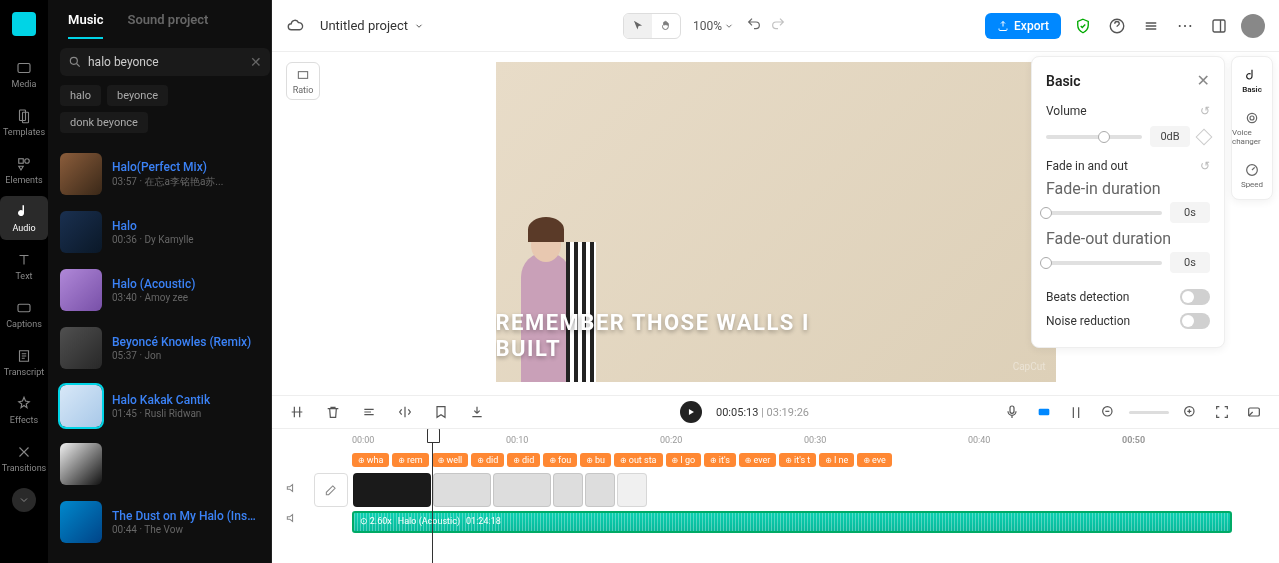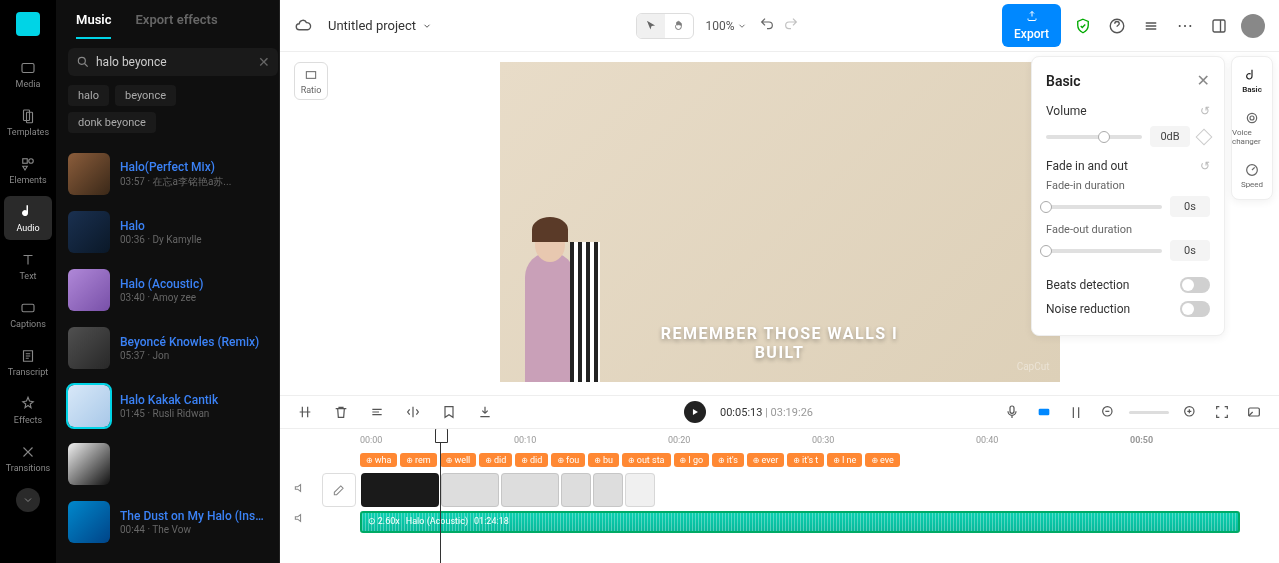--- a/index.html
+++ b/index.html
@@ -1,19 +1,19 @@
 <!DOCTYPE html>
 <html><head>
 <meta charset="utf-8">
 <style>
 * { margin: 0; padding: 0; box-sizing: border-box; font-family: -apple-system, BlinkMacSystemFont, 'Segoe UI', Roboto, sans-serif; }
 body { background: #0f0f0f; width: 1279px; height: 563px; overflow: hidden; display: flex; }
 
 
-.left-rail { width: 56px; background: #000; display: flex; flex-direction: column; align-items: center; padding-top: 12px; gap: 4px; }
+.left-rail { width: 48px; background: #000; display: flex; flex-direction: column; align-items: center; padding-top: 12px; gap: 4px; }
 .rail-logo { width: 24px; height: 24px; background: #00d4e6; border-radius: 4px; margin-bottom: 12px; }
 .rail-item { width: 48px; height: 44px; display: flex; flex-direction: column; align-items: center; justify-content: center; gap: 2px; color: #888; font-size: 9px; cursor: pointer; border-radius: 6px; }
 .rail-item.active { background: #2a2a2a; color: #fff; align-items: center; }
 .rail-item svg { width: 18px; height: 18px; }
 .rail-more { width: 24px; height: 24px; background: #2a2a2a; border-radius: 50%; display: flex; align-items: center; justify-content: center; color: #888; margin-top: 4px; cursor: pointer; }
 
 
 .side-panel { width: 224px; background: #0f0f0f; border-right: 1px solid #222; display: flex; flex-direction: column; }
 .tabs { display: flex; gap: 24px; padding: 12px 20px 0; }
 .tab { color: #666; font-size: 13px; font-weight: 600; padding-bottom: 10px; cursor: pointer; border-bottom: 2px solid transparent; }
@@ -39,44 +39,44 @@
 .top-left { display: flex; align-items: center; gap: 16px; }
 .proj-name { display: flex; align-items: center; gap: 6px; color: #333; font-size: 13px; cursor: pointer; }
 .top-center { display: flex; align-items: center; gap: 12px; }
 .cursor-tools { display: flex; border: 1px solid #ddd; border-radius: 6px; overflow: hidden; }
 .cursor-tool { width: 28px; height: 24px; display: flex; align-items: center; justify-content: center; color: #666; cursor: pointer; }
 .cursor-tool.active { background: #f0f0f0; }
 .zoom-pct { color: #555; font-size: 12px; cursor: pointer; display: flex; align-items: center; gap: 2px; }
 .undo-redo { display: flex; gap: 8px; }
 .undo-redo span { color: #888; cursor: pointer; }
 .top-right { display: flex; align-items: center; gap: 10px; }
-.export-btn { background: #0088ff; color: #fff; border: none; border-radius: 6px; padding: 6px 12px; font-size: 12px; font-weight: 500; display: flex; align-items: center; gap: 5px; cursor: pointer; flex-direction: column; }
+.export-btn { background: #0088ff; color: #fff; border: none; border-radius: 6px; padding: 6px 12px; font-size: 12px; font-weight: 500; display: flex; align-items: center; gap: 5px; cursor: pointer; }
 .icon-btn { width: 24px; height: 24px; display: flex; align-items: center; justify-content: center; color: #555; cursor: pointer; }
 .avatar { width: 24px; height: 24px; border-radius: 50%; background: #888; cursor: pointer; }
 
 
 .canvas-row { position: relative; height: 346px; display: flex; padding: 10px 14px 10px 14px; gap: 10px; }
 .ratio-btn { width: 34px; height: 38px; display: flex; flex-direction: column; align-items: center; justify-content: center; border: 1px solid #ddd; border-radius: 6px; color: #666; font-size: 9px; gap: 2px; cursor: pointer; position: absolute; left: 14px; top: 10px; background: #fff; }
 .canvas { margin: 0 auto; width: 560px; height: 320px; background: linear-gradient(135deg, #e8dcc8 0%, #ddd0b8 100%); position: relative; overflow: hidden; display: flex; align-items: center; justify-content: center; }
 .canvas-people { position:absolute; left:10px; bottom:0; width:130px; height:200px; }
 .canvas-people .body1 { position:absolute; left:15px; bottom:0; width:50px; height:130px; background:#c9a0b8; border-radius:25px 25px 0 0; }
 .canvas-people .head1 { position:absolute; left:25px; bottom:120px; width:30px; height:34px; background:#e8c8b0; border-radius:50%; }
 .canvas-people .hair1 { position:absolute; left:22px; bottom:140px; width:36px; height:25px; background:#5a3a28; border-radius:50% 50% 0 0; }
 .canvas-people .body2 { position:absolute; left:60px; bottom:0; width:30px; height:140px; background: repeating-linear-gradient(90deg,#222 0 4px,#fff 4px 8px); }
-.canvas-text { position: absolute; bottom: 20px; left: 0; right: 0; text-align: center; color: #fff; font-size: 16px; font-weight: 700; letter-spacing: 1.5px; line-height: 1.2; text-shadow: 0 2px 4px rgba(0,0,0,.3); }
+.canvas-text { position: absolute; bottom: 20px; left: 0; right: 0; color: #fff; font-size: 22px; font-weight: 700; letter-spacing: 1.5px; line-height: 1.2; text-shadow: 0 2px 4px rgba(0,0,0,.3); }
 .canvas-wm { position: absolute; bottom: 10px; right: 10px; color: rgba(255,255,255,.4); font-size: 10px; }
 
 
 .inspector { position:absolute; right: 54px; top: 4px; width: 194px; background: #fff; border: 1px solid #eee; border-radius: 8px; padding: 14px; box-shadow: 0 2px 8px rgba(0,0,0,.06); }
 .insp-header { display: flex; justify-content: space-between; align-items: center; margin-bottom: 14px; }
 .insp-title { font-size: 14px; font-weight: 600; color: #222; }
 .insp-close { color: #888; cursor: pointer; font-size: 16px; }
 .prop { margin-bottom: 12px; }
 .prop-label-row { display: flex; justify-content: space-between; align-items: center; font-size: 12px; color: #333; }
-.prop-sublabel { font-size: 11px; color: #666; margin: 6px 0 4px; }
+.prop-sublabel { font-size: 16px; color: #666; margin: 6px 0 4px; }
 .slider-row { display: flex; align-items: center; gap: 8px; }
 .slider { flex: 1; height: 4px; background: #e0e0e0; border-radius: 2px; position: relative; }
 .slider-thumb { width: 12px; height: 12px; background: #fff; border: 1px solid #aaa; border-radius: 50%; position: absolute; top: 50%; transform: translate(-50%,-50%); cursor: pointer; }
 .value-box { background: #f4f4f4; border-radius: 4px; padding: 4px 8px; font-size: 11px; color: #444; min-width: 40px; text-align: center; }
 .kf-diamond { width: 12px; height: 12px; border: 1px solid #ccc; transform: rotate(45deg); cursor: pointer; }
 .reset-icn { color: #bbb; cursor: pointer; font-size: 12px; }
 .toggle-row { display: flex; justify-content: space-between; align-items: center; font-size: 12px; color: #333; padding: 4px 0; }
 .toggle { width: 30px; height: 16px; background: #d0d0d0; border-radius: 8px; position: relative; cursor: pointer; }
 .toggle::after { content:''; width:12px; height:12px; background:#fff; border-radius:50%; position:absolute; top:2px; left:2px; }
 
@@ -179,21 +179,21 @@
   <div class="rail-more">
       <svg width="12" height="12" viewBox="0 0 24 24" fill="none" stroke="currentColor" stroke-width="2">
         <path d="M6 9l6 6 6-6"></path>
       </svg>
     </div>
 </div>
 
 <div class="side-panel">
   <div class="tabs">
     <div class="tab active">Music</div>
-    <div class="tab">Export effects</div>
+    <div class="tab">Sound project</div>
   </div>
   <div class="search-row">
     <div class="search-box">
       <svg width="14" height="14" viewBox="0 0 24 24" fill="none" stroke="#888" stroke-width="2">
           <circle cx="10" cy="10" r="6"></circle>
           <path d="M15 15l5 5"></path>
         </svg>
       <input value="halo beyonce" style="">
       <span class="search-clear">✕</span>
     </div>

